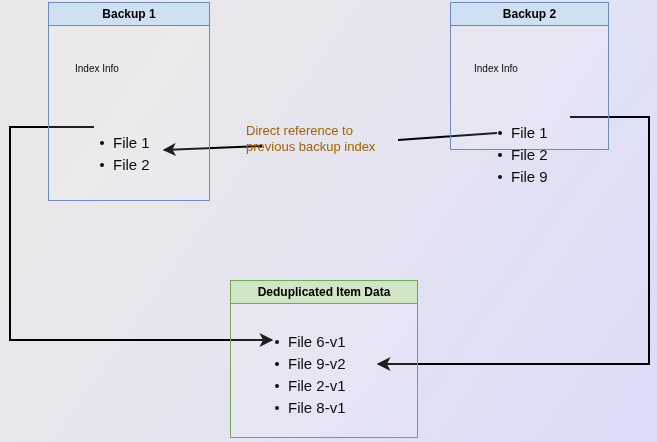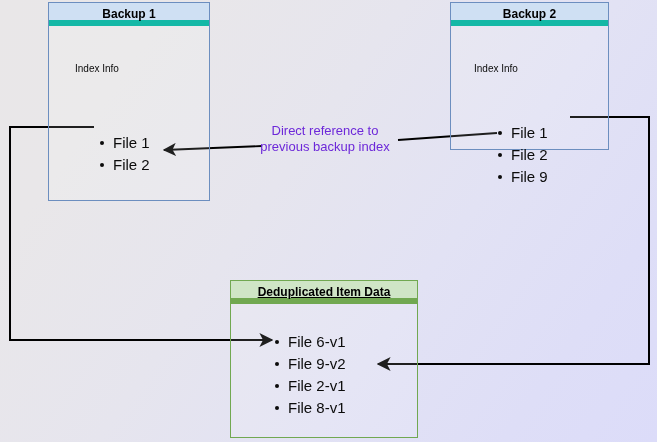--- a/index.html
+++ b/index.html
@@ -35,28 +35,28 @@
   }
   .box-header {
     box-sizing: border-box;
     height: 23px;
     line-height: 22px;
     text-align: center;
     font-size: 12px;
     font-weight: bold;
     color: #000000;
     background: #cfe0f3;
-    border-bottom: 6px solid #14b8a6;
+    border-bottom: 1px solid #14b8a6;
   }
   .box-body {
     position: relative;
     height: calc(100% - 23px);
   }
 
-  .box.green { border-color: #71a851; text-decoration: underline; }
+  .box.green { border-color: #71a851; }
   .box.green > .box-header {
     background: #cfe5c6;
     border-bottom-color: #71a851;
   }
 
   
   .index-info {
     position: absolute;
     font-size: 10px;
     color: #0b0b0b;
@@ -85,22 +85,22 @@
     height: 4px;
     border-radius: 50%;
     background: #0b0b0b;
   }
 
   
   .caption {
     position: absolute;
     font-size: 13px;
     line-height: 16px;
-    color: #6d28d9;
-    text-align: center;
+    color: #a16207;
+    text-align: left;
     white-space: pre-line;
   }
 </style>
 </head>
 <body>
 
 <div id="stage">
 
   <svg class="edges" viewBox="0 0 657 442" xmlns="http://www.w3.org/2000/svg">
     <defs>

